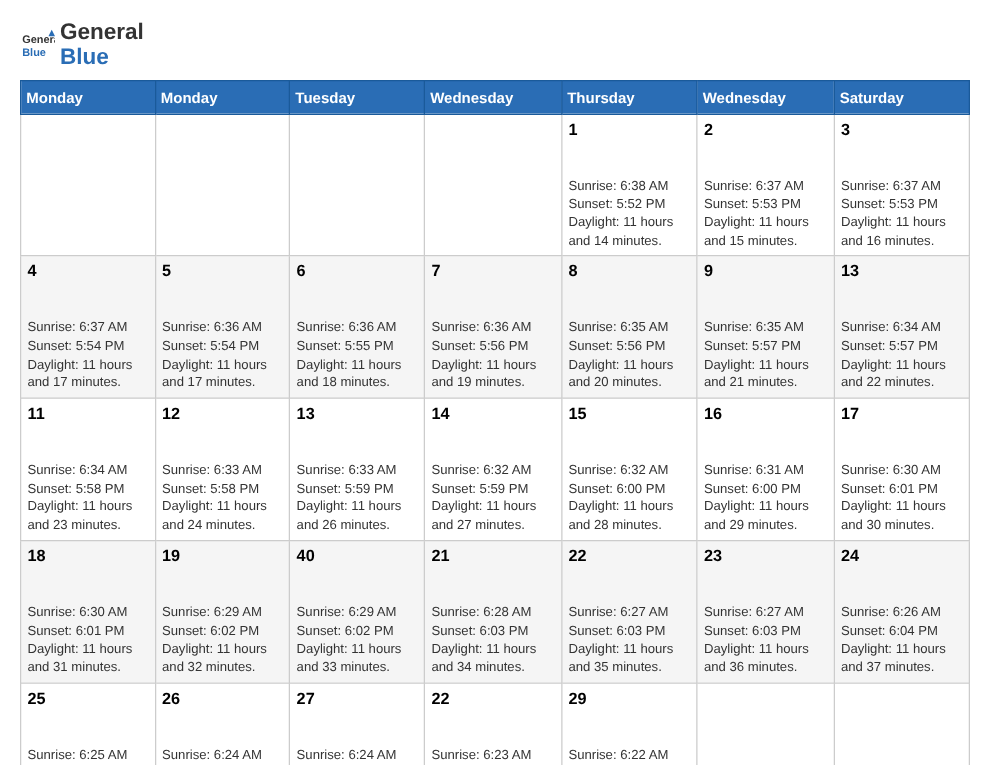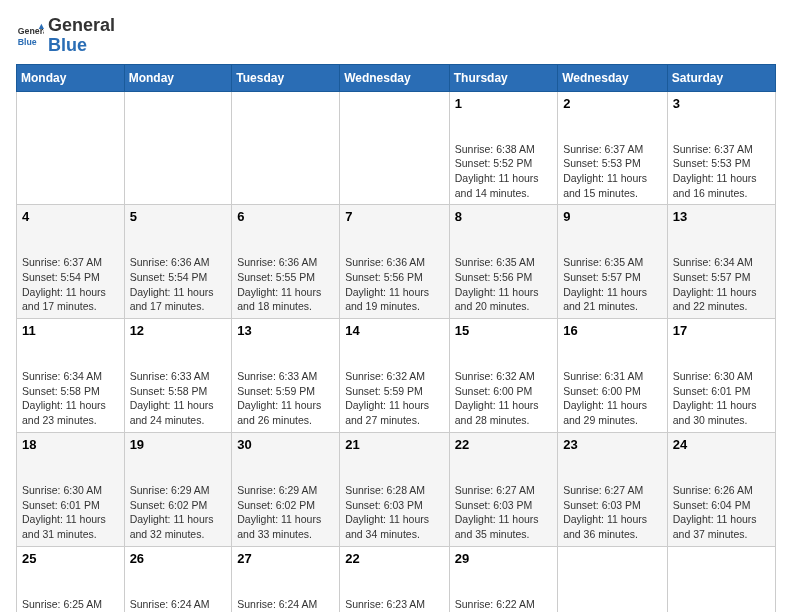--- a/index.html
+++ b/index.html
@@ -204,21 +204,21 @@
       <tr>
         <td>
           <div class="day-number">18</div>
           <div class="day-info">Sunrise: 6:30 AM<br>Sunset: 6:01 PM<br>Daylight: 11 hours and 31 minutes.</div>
         </td>
         <td>
           <div class="day-number">19</div>
           <div class="day-info">Sunrise: 6:29 AM<br>Sunset: 6:02 PM<br>Daylight: 11 hours and 32 minutes.</div>
         </td>
         <td>
-          <div class="day-number">30</div>
+          <div class="day-number">40</div>
           <div class="day-info">Sunrise: 6:29 AM<br>Sunset: 6:02 PM<br>Daylight: 11 hours and 33 minutes.</div>
         </td>
         <td>
           <div class="day-number">21</div>
           <div class="day-info">Sunrise: 6:28 AM<br>Sunset: 6:03 PM<br>Daylight: 11 hours and 34 minutes.</div>
         </td>
         <td>
           <div class="day-number">22</div>
           <div class="day-info">Sunrise: 6:27 AM<br>Sunset: 6:03 PM<br>Daylight: 11 hours and 35 minutes.</div>
         </td>

